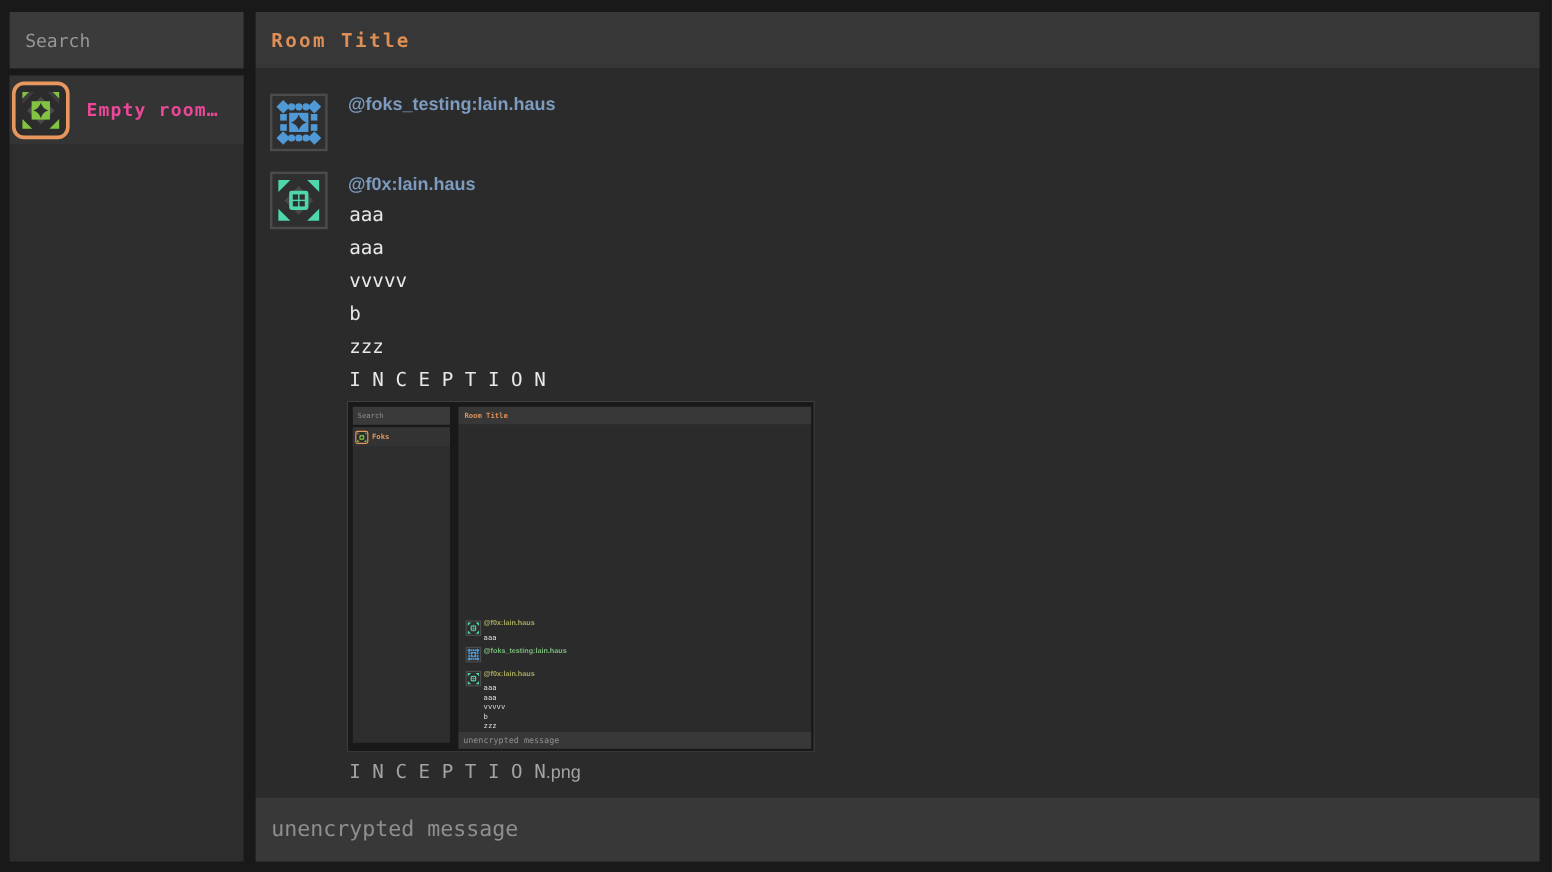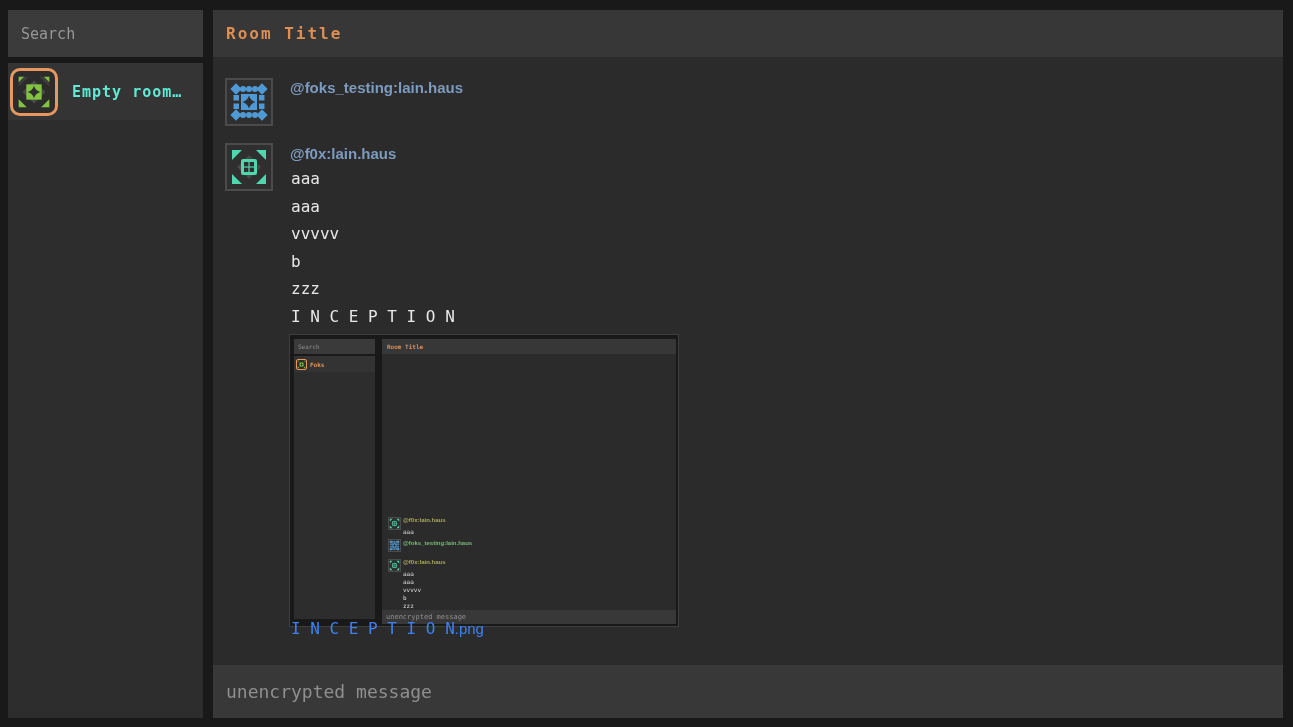--- a/index.html
+++ b/index.html
@@ -27,21 +27,21 @@
   .room-item {
     display:flex; align-items:center; height:57px;
     background:#343434; cursor:pointer;
   }
   .room-avatar {
     width:48px; height:48px; margin-left:2px; flex:0 0 auto;
     border:3px solid #e8975f; border-radius:10px; background:#2c2c2c;
     display:flex; align-items:center; justify-content:center;
   }
   .room-name {
-    margin-left:14px; color:#5eead4; letter-spacing:1px;
+    margin-left:14px; color:#ec4899; letter-spacing:1px;
     font:bold 15px "DejaVu Sans Mono", monospace;
     white-space:nowrap; overflow:hidden;
   }
 
   
   .room-header {
     position:absolute; left:213px; top:10px; width:1070px; height:47px;
     background:#373737; display:flex; align-items:center; padding-left:13px;
   }
   .room-title {
@@ -61,21 +61,21 @@
   .msg-sender {
     position:absolute; left:77px;
     color:#7d9bbf; font-weight:bold; font-size:15px; cursor:pointer;
   }
   .msg-lines { position:absolute; left:78px; top:112px; }
   .msg-line {
     height:27.5px; line-height:27.5px; color:#e8e8e8;
     font:16px "DejaVu Sans Mono", monospace; white-space:pre;
   }
   .attachment-name {
-    position:absolute; left:78px; top:562px; color:#3b82f6;
+    position:absolute; left:78px; top:576px; color:#a3a3a3;
     font:16px "DejaVu Sans Mono", monospace;
   }
   .attachment-name .ext { font:15px "Liberation Sans", sans-serif; }
 
   .composer {
     position:absolute; left:213px; top:665px; width:1070px; height:53px;
     background:#383838;
   }
   .composer-input {
     width:100%; height:100%; background:transparent; border:none; outline:none;

